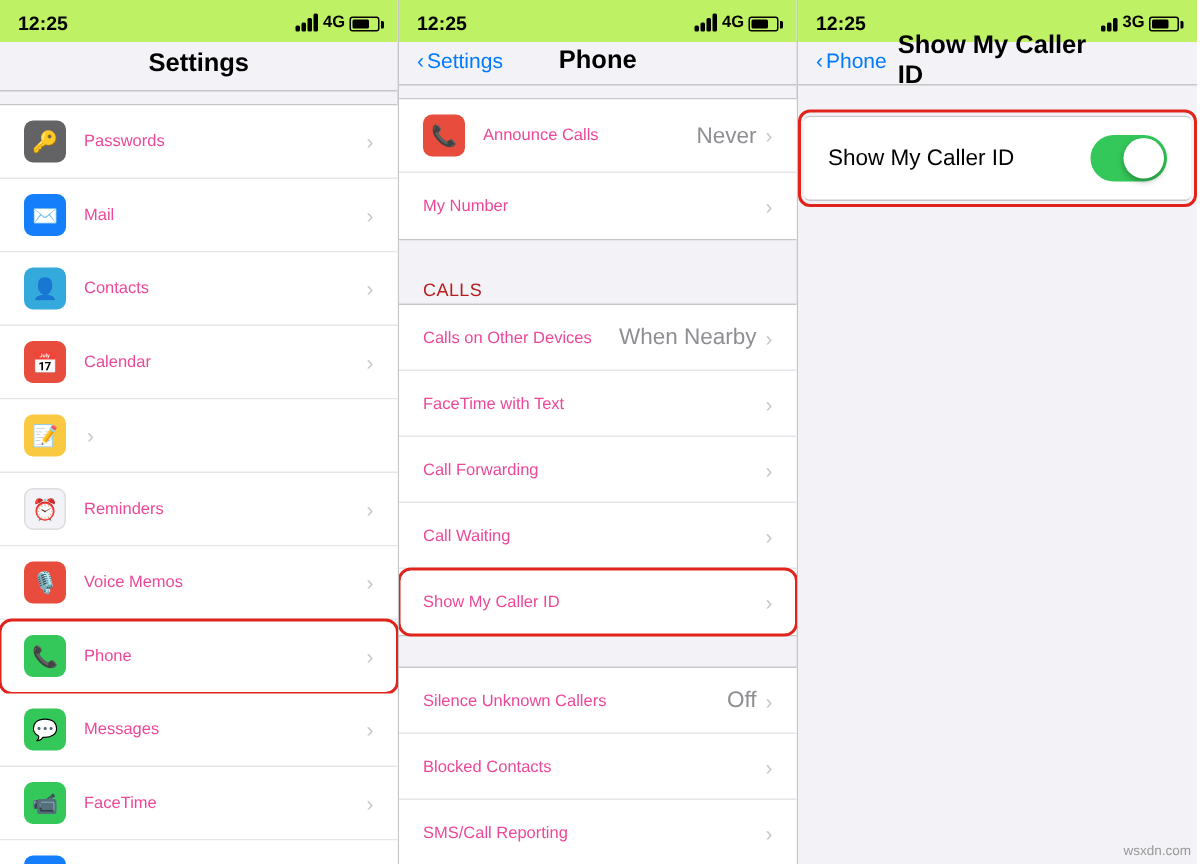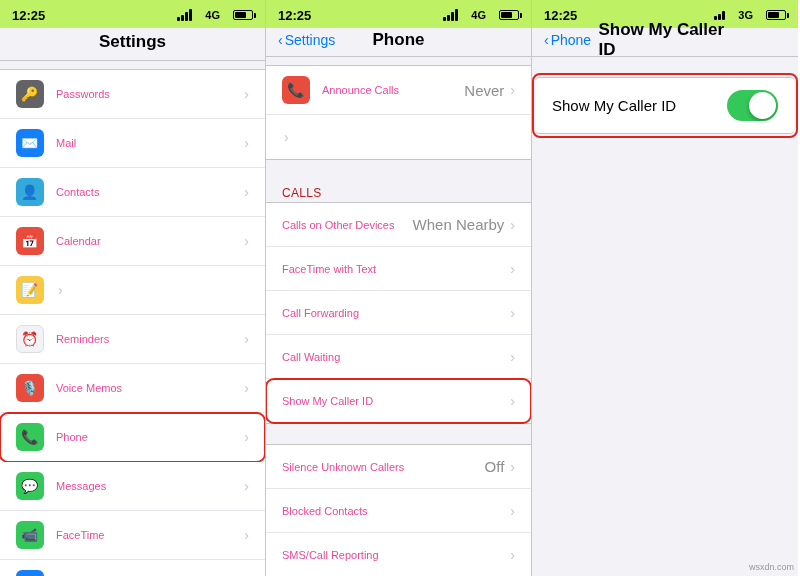--- a/index.html
+++ b/index.html
@@ -30,21 +30,21 @@
       display: flex;
       justify-content: space-between;
       align-items: center;
       padding: 6px 12px 4px;
       background: #bef264;
       font-size: 12px;
       font-weight: 600;
       height: 28px;
     }
     .status-time { font-size: 13px; font-weight: 700; }
-    .status-icons { display: flex; align-items: center; gap: 13px; font-size: 11px; }
+    .status-icons { display: flex; align-items: flex-end; gap: 3px; font-size: 11px; }
 
     
     .nav-bar {
       background: #f2f2f7;
       padding: 4px 12px 8px;
       text-align: center;
       font-size: 17px;
       font-weight: 600;
       border-bottom: 1px solid #c6c6c8;
     }
@@ -352,20 +352,21 @@
       <div class="settings-row">
         <div class="row-icon" style="background:#e74c3c;">
             <span style="color:#fff;font-size:14px;">📞</span>
           </div>
         <span class="row-label">Announce Calls</span>
         <span class="row-value">Never</span>
         <span class="chevron">›</span>
       </div>
 
       <div class="settings-row">
+        <span class="row-label">My Number</span>
         <span class="chevron">›</span>
       </div>
     </div>
 
     <div class="section-divider"></div>
     <div class="inline-section-label">CALLS</div>
     <div class="settings-list">
       <div class="settings-row">
         <span class="row-label">Calls on Other Devices</span>
         <span class="row-value">When Nearby</span>

